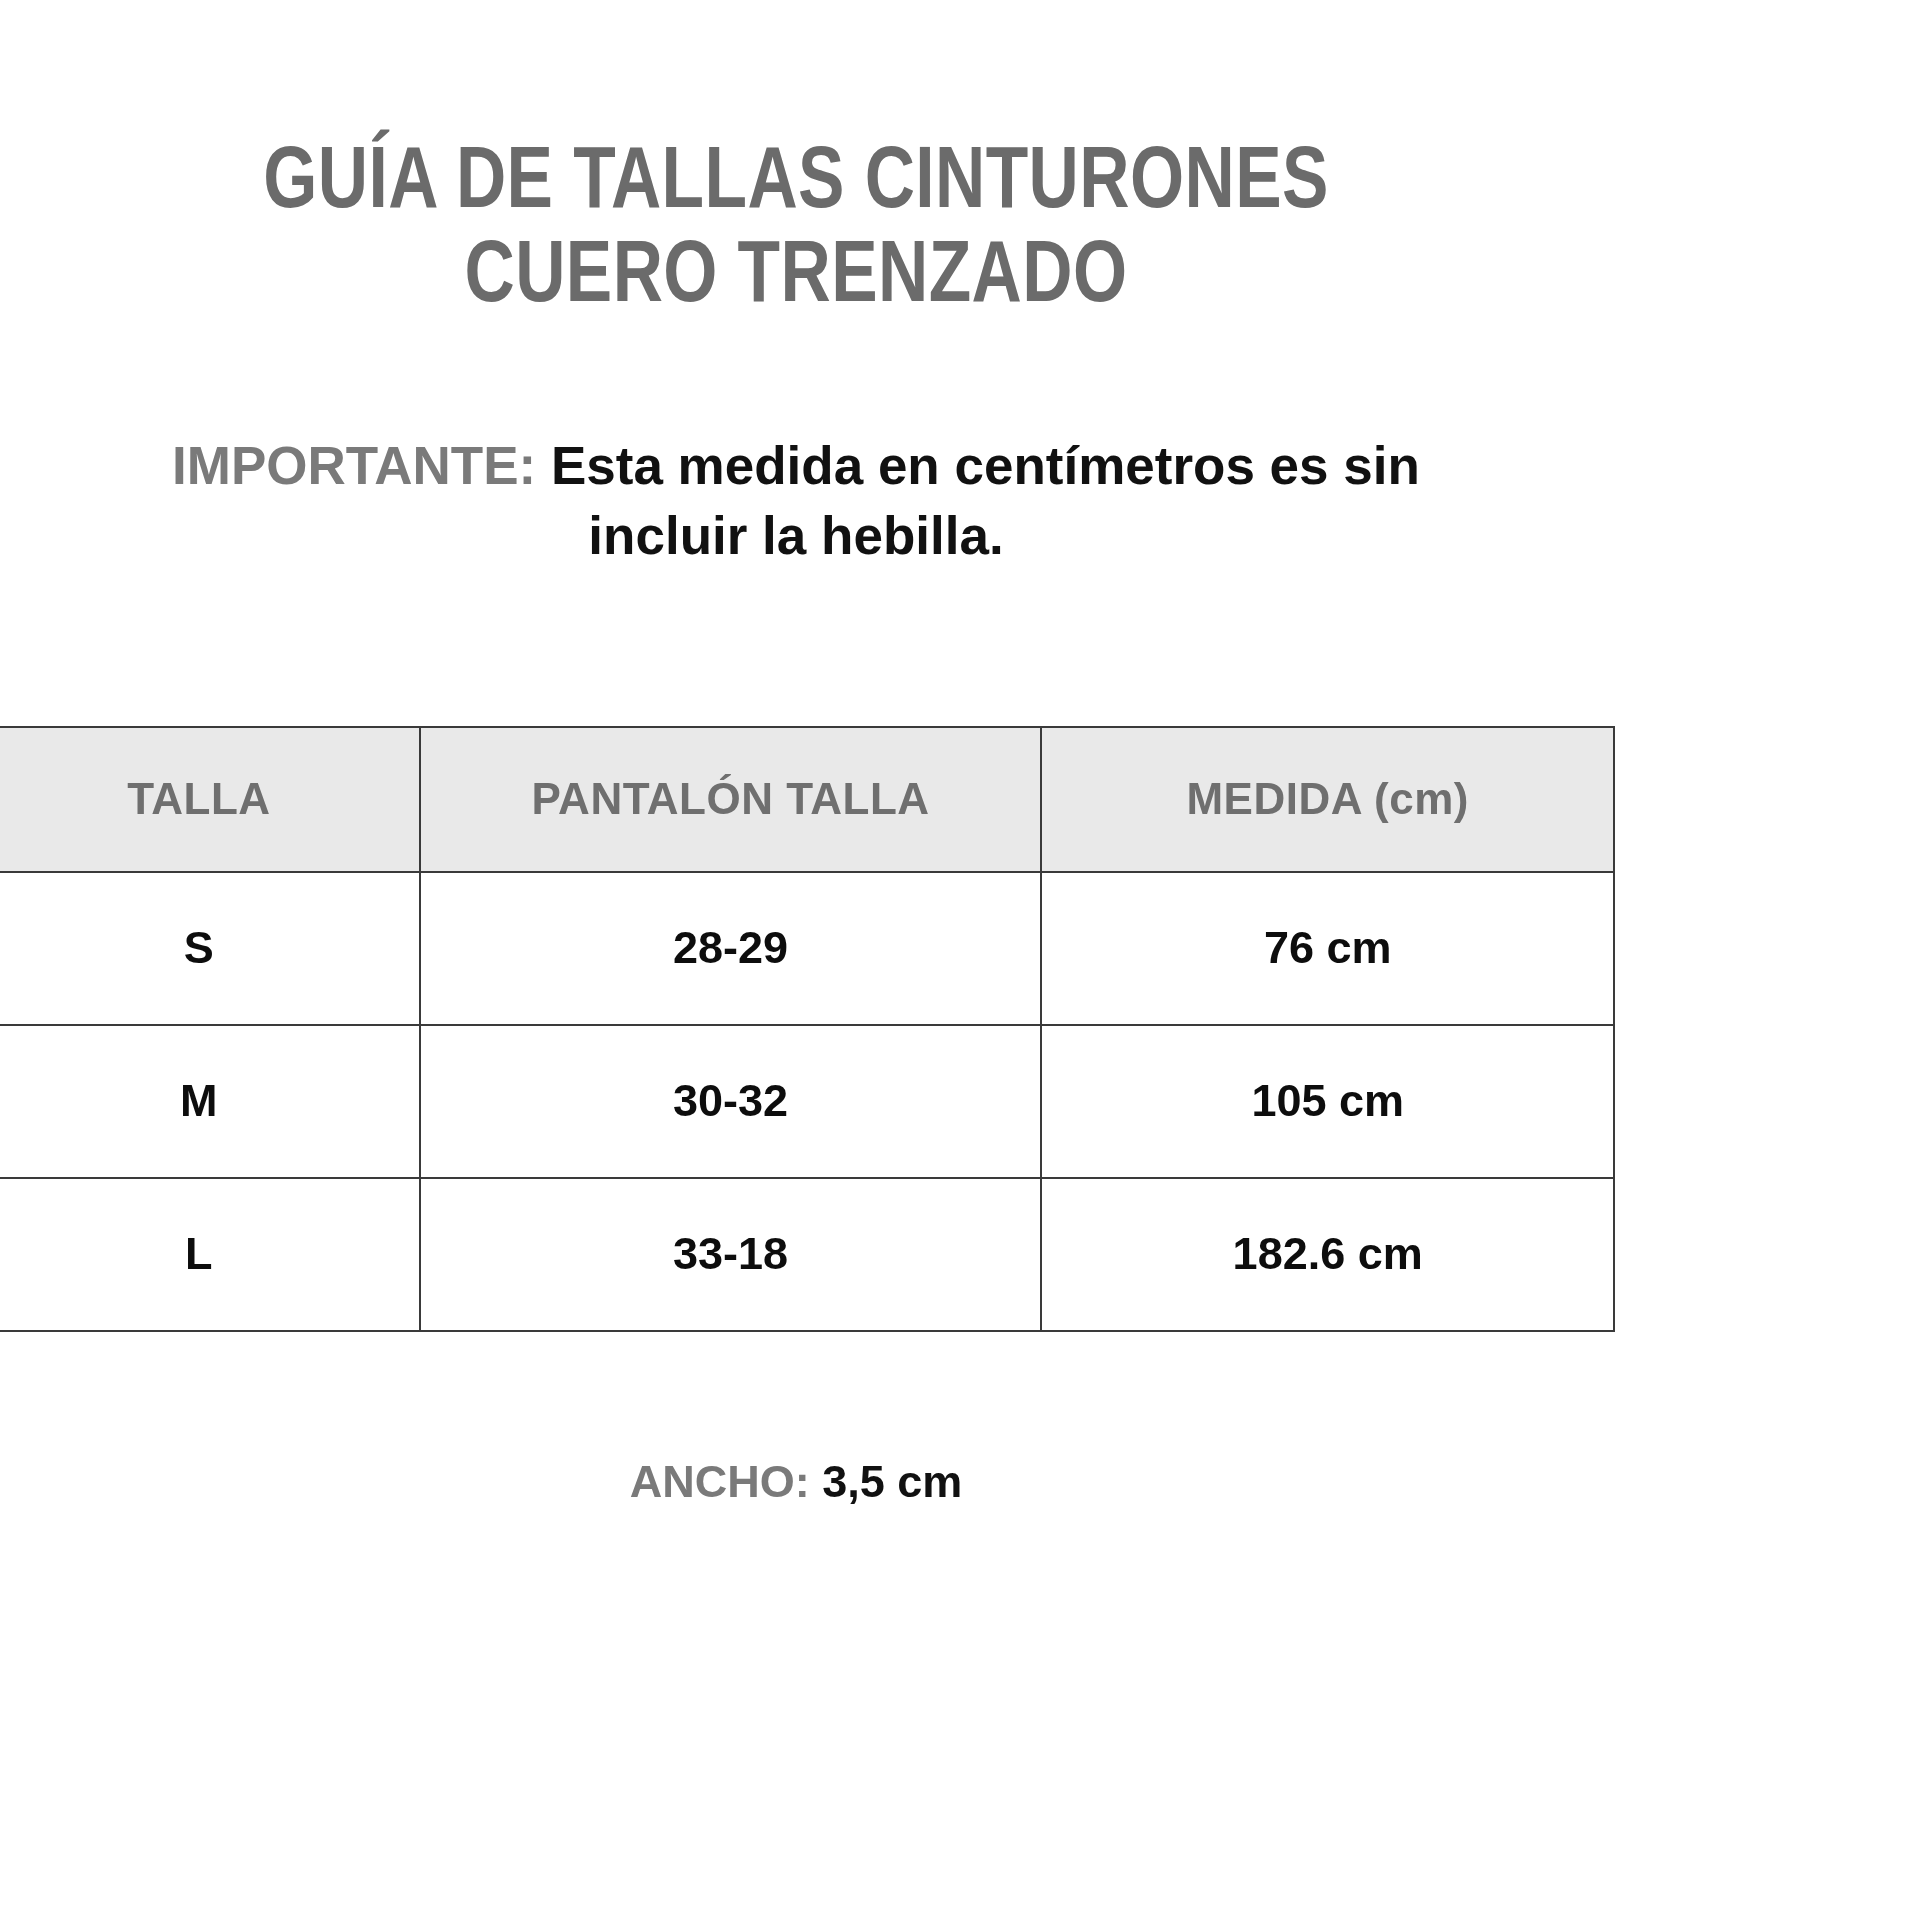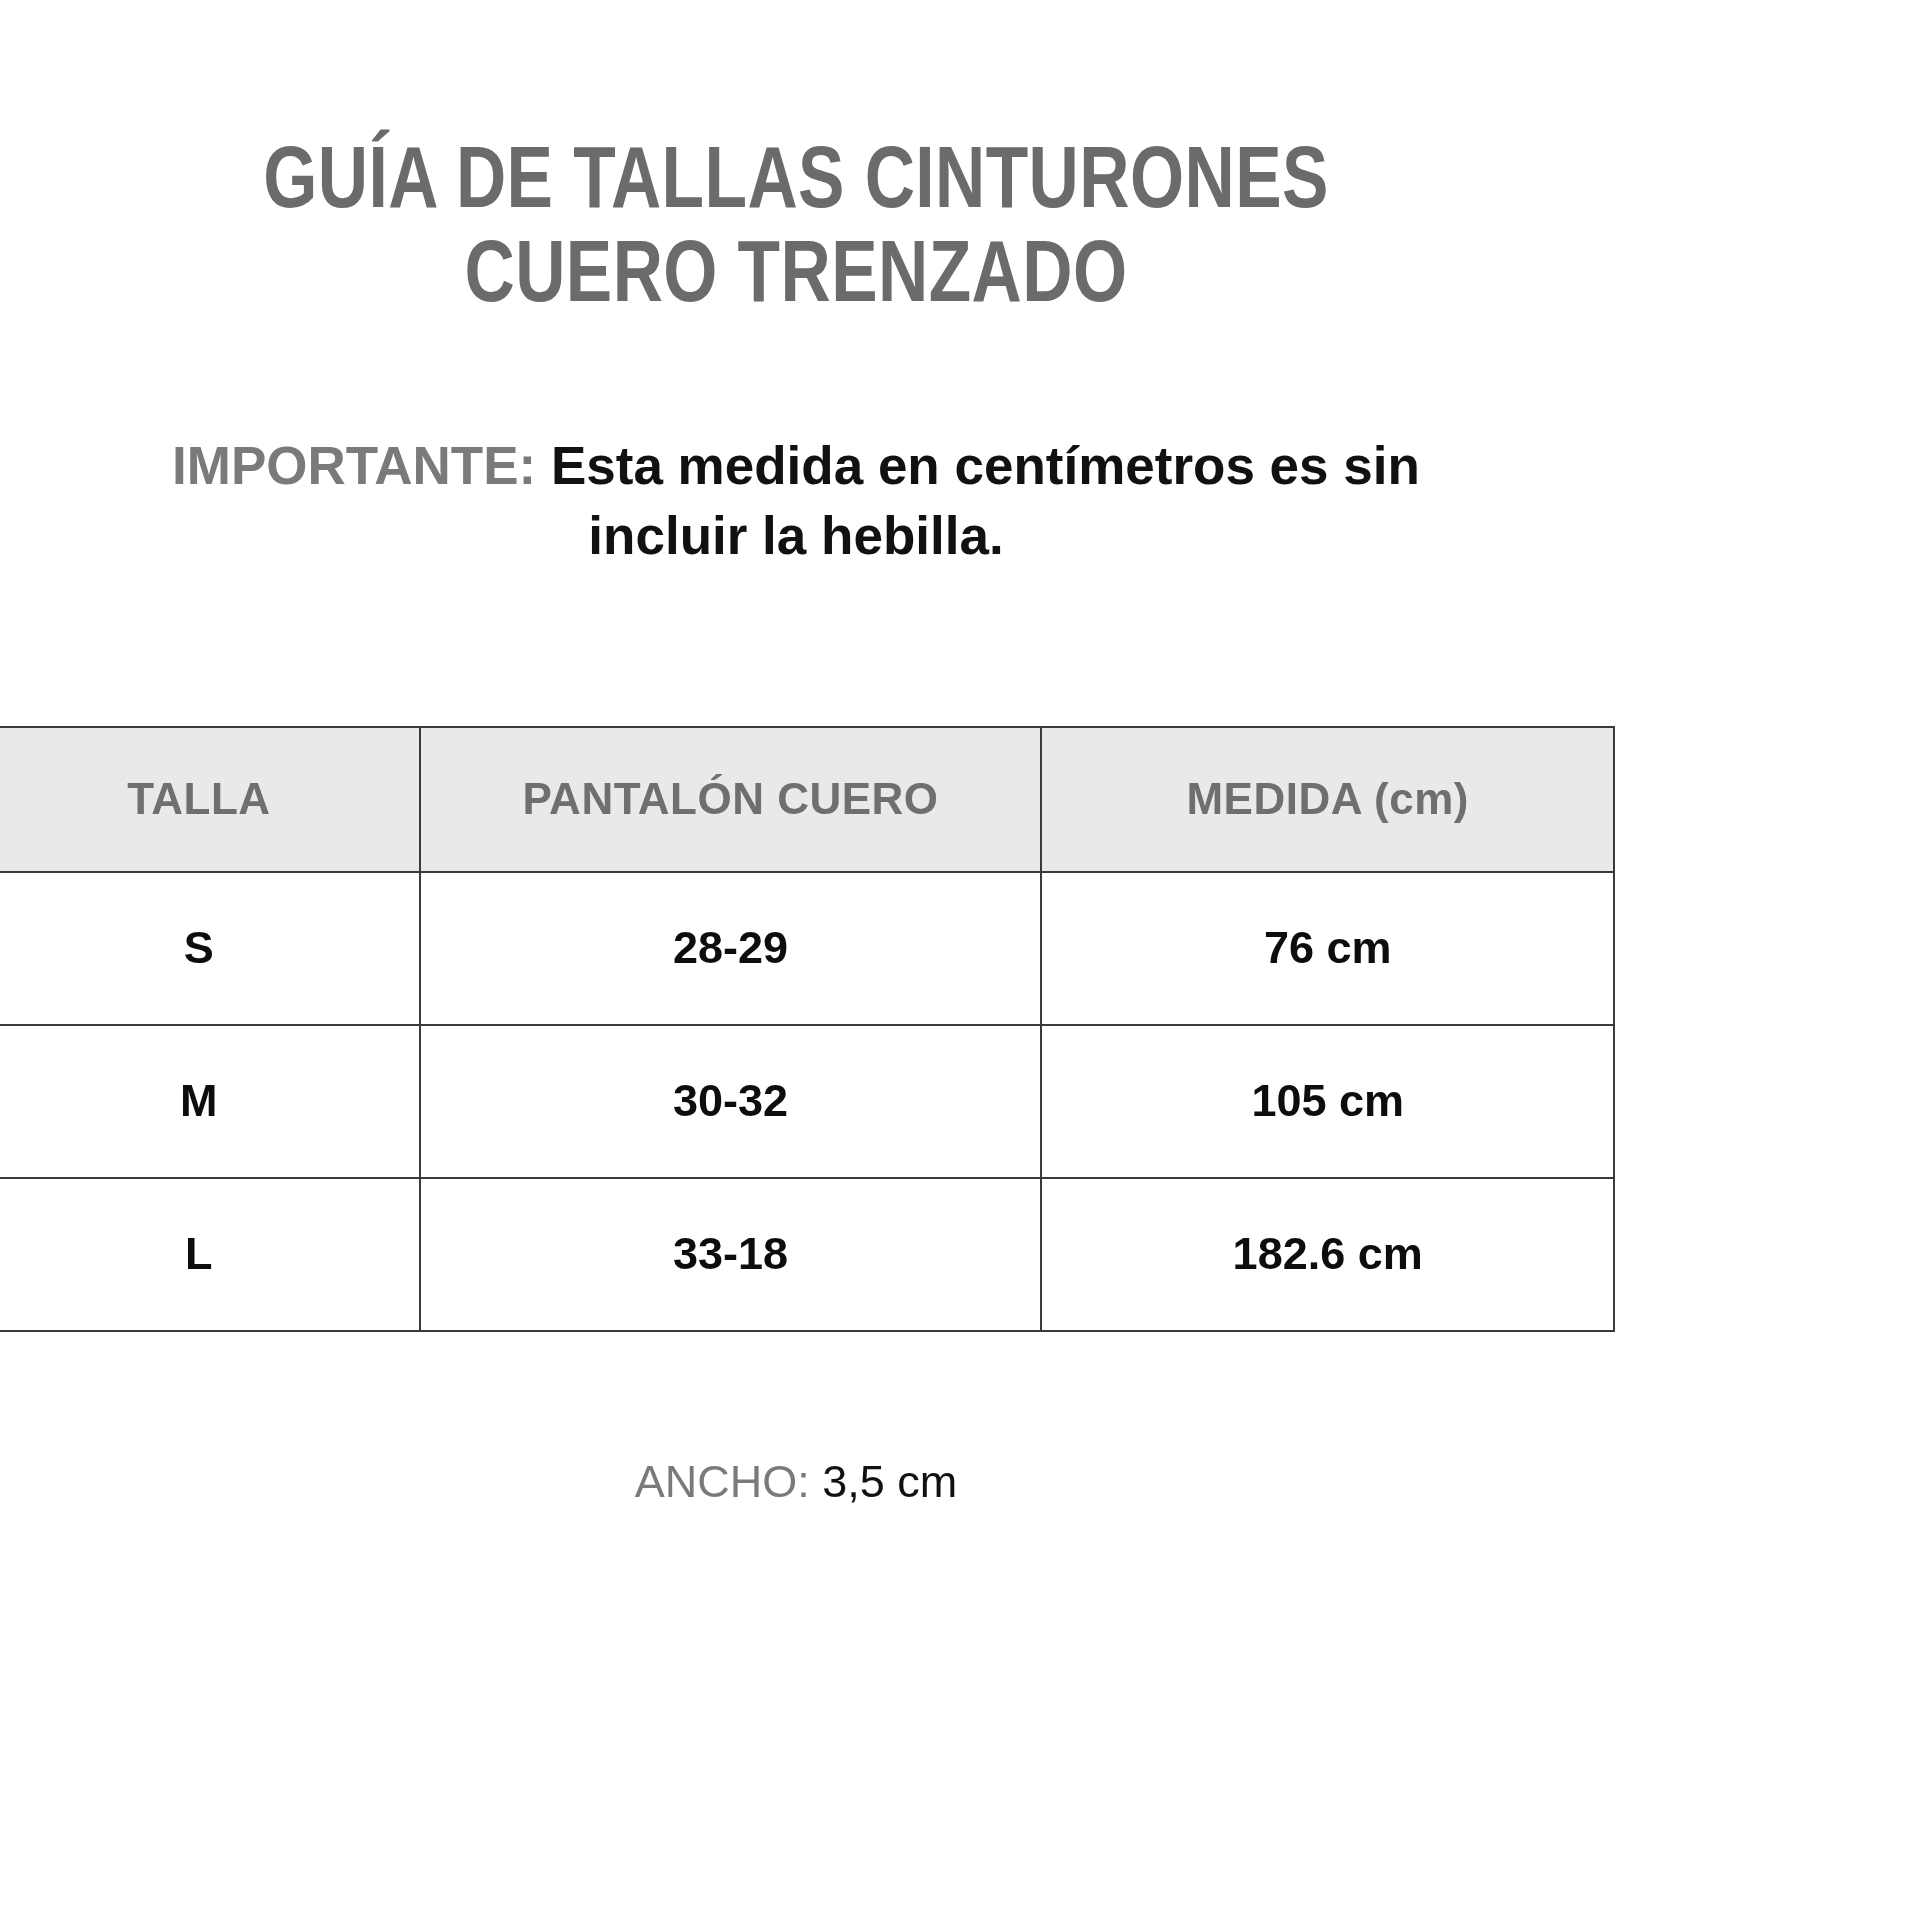--- a/index.html
+++ b/index.html
@@ -89,21 +89,21 @@
   }
   col.c1 { width: 27%; }
   col.c2 { width: 38%; }
   col.c3 { width: 35%; }
 
   
   .footer {
     margin-top: 124px;
     text-align: left;
     font-size: 45px;
-    font-weight: normal;
+    font-weight: bold;
     color: #111111;
   }
   .footer .lead {
     color: #7a7a7a;
   }
 </style>
 </head>
 <body>
 
 <div class="page">
@@ -120,21 +120,21 @@
   <div class="table-wrap">
     <table class="size-table">
       <colgroup>
         <col class="c1">
           <col class="c2">
           <col class="c3">
       </colgroup>
       <thead>
         <tr>
           <th>TALLA</th>
-          <th>PANTALÓN CUERO</th>
+          <th>PANTALÓN TALLA</th>
           <th>MEDIDA (cm)</th>
         </tr>
       </thead>
       <tbody>
         <tr>
           <td>S</td>
           <td>28-29</td>
           <td>76 cm</td>
         </tr>
         <tr>

